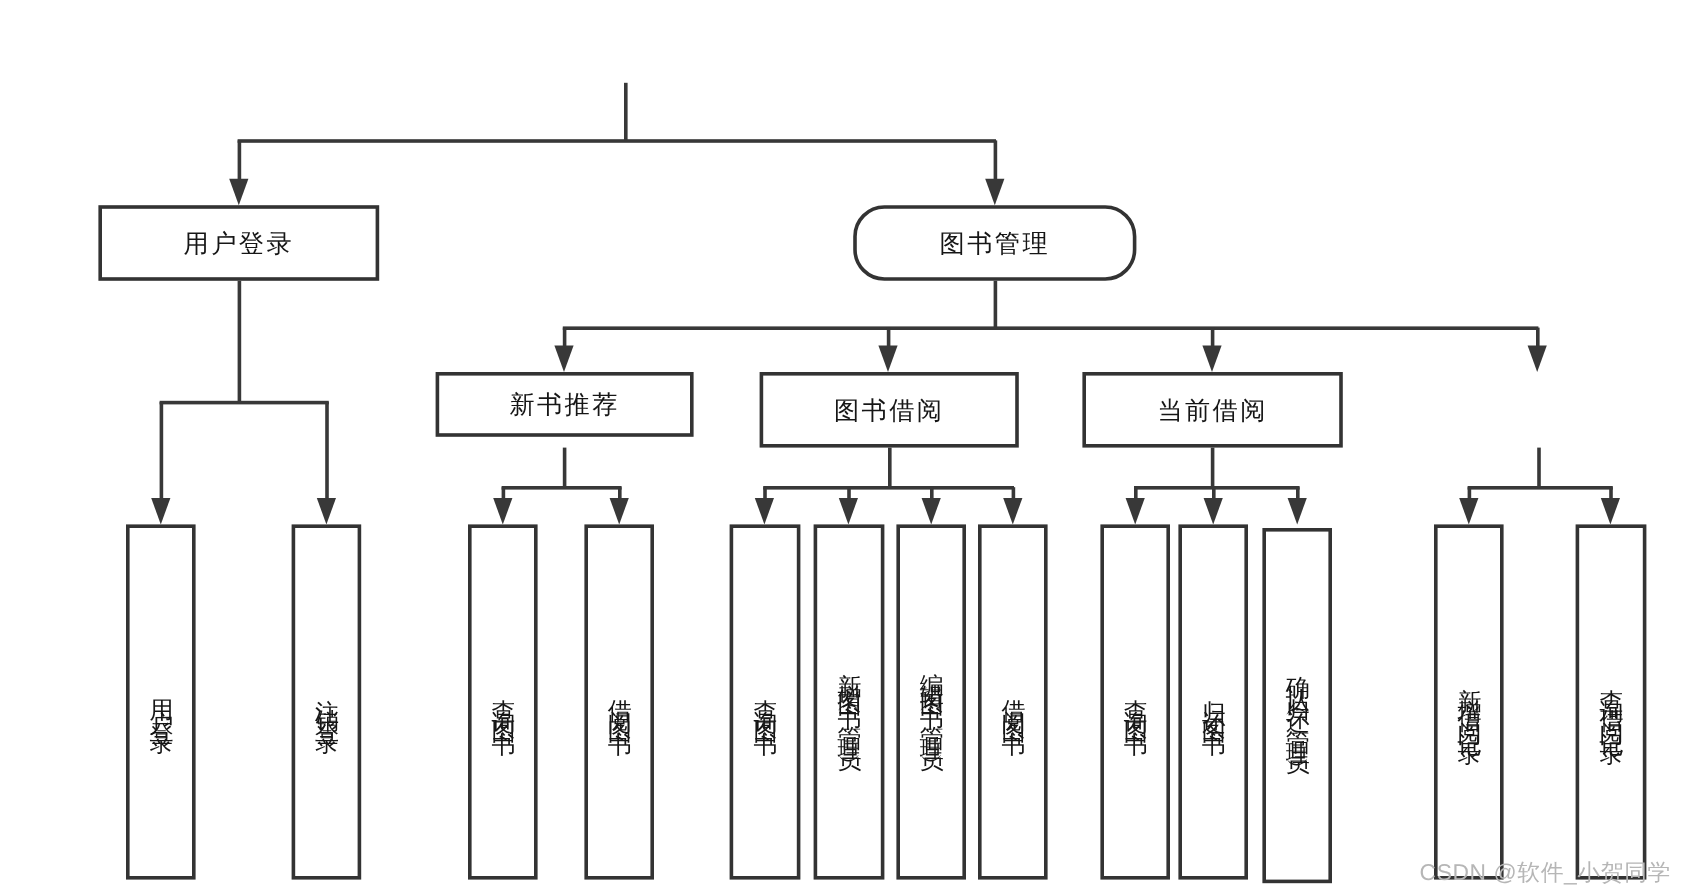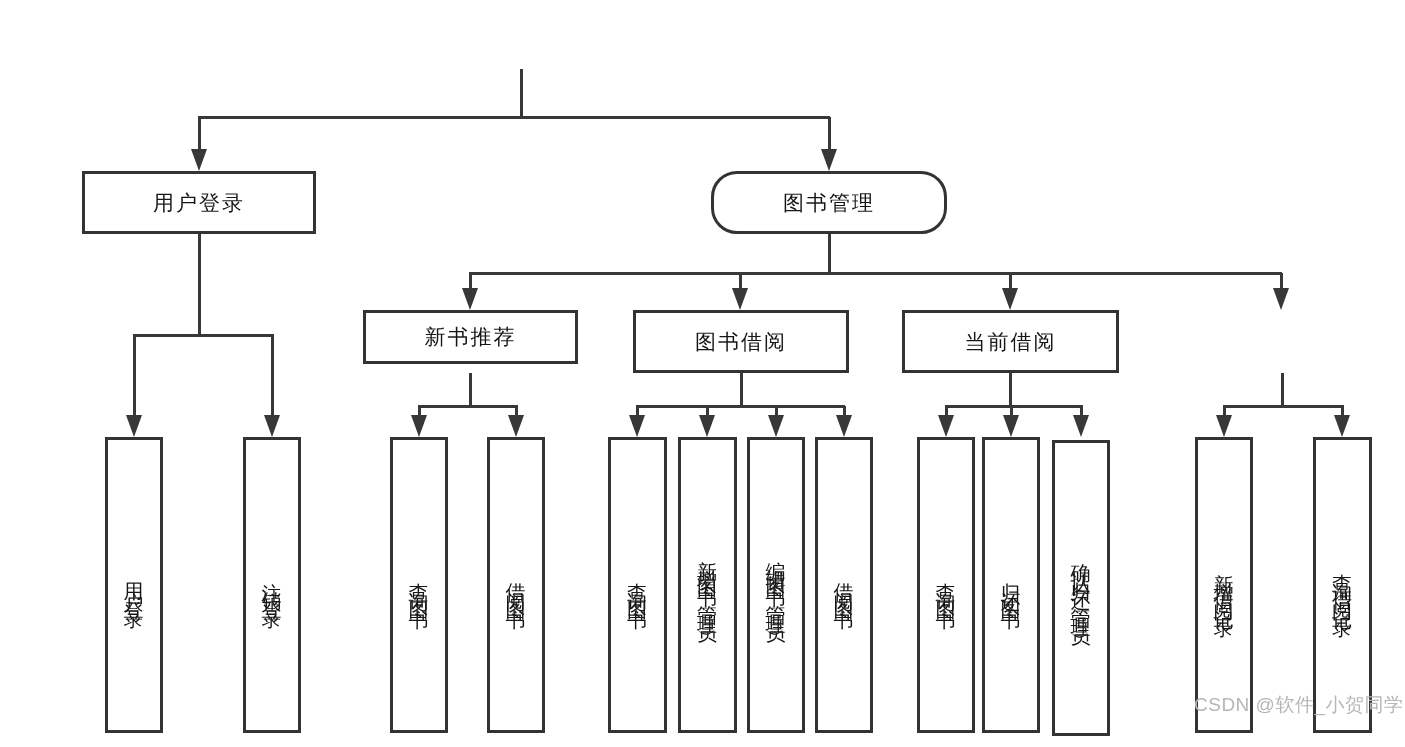--- a/index.html
+++ b/index.html
@@ -17,22 +17,22 @@
     writing-mode:vertical-lr;text-orientation:mixed;
     font-size:20px;letter-spacing:9px;line-height:1;
   }
   .hline,.vline{position:absolute;background:#383838;}
   .arrow{
     position:absolute;width:0;height:0;
     border-left:8px solid transparent;border-right:8px solid transparent;
     border-top:22px solid #383838;
   }
   .watermark{
-    position:absolute;left:1183px;top:692px;z-index:6;
-    color:#b6b6b6;font-size:19px;letter-spacing:0.5px;white-space:nowrap;margin-left:11px;
+    position:absolute;left:1183px;top:714px;z-index:6;
+    color:#b6b6b6;font-size:19px;letter-spacing:0.5px;white-space:nowrap;
   }
 </style>
 </head>
 <body>
 
 <div class="stage">
 
 
   <div class="vline" style="left:520px;top:69px;width:3px;height:48px;"></div>
   <div class="hline" style="left:198px;top:116px;width:632px;height:3px;"></div>

